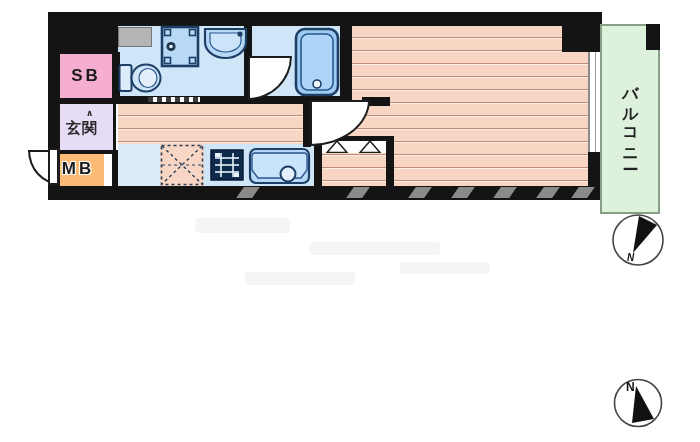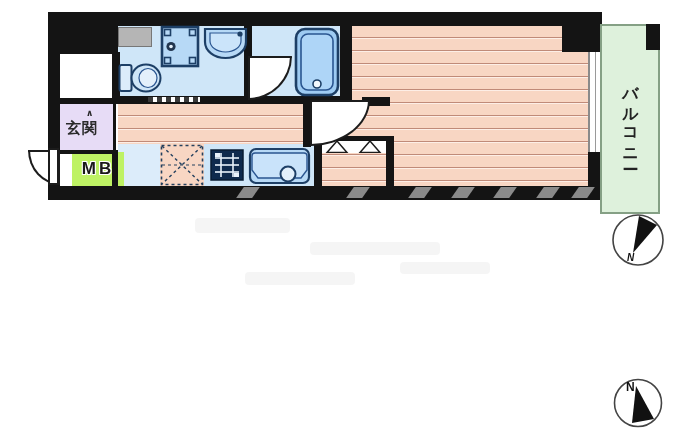--- a/index.html
+++ b/index.html
@@ -56,27 +56,30 @@
 
   <div class="abs" style="left:160px;top:144px;width:44px;height:42px;background:#f8d6c3;">
     <svg width="44" height="42" viewBox="0 0 44 42">
       <rect x="1.5" y="1.5" width="41" height="39" fill="none" stroke="#24405e" stroke-width="1.6" stroke-dasharray="3,3"></rect>
       <line x1="2" y1="2" x2="42" y2="40" stroke="#24405e" stroke-width="1.4" stroke-dasharray="3,3"></line>
       <line x1="42" y1="2" x2="2" y2="40" stroke="#24405e" stroke-width="1.4" stroke-dasharray="3,3"></line>
       <line x1="2" y1="21" x2="42" y2="21" stroke="#24405e" stroke-width="1.2" stroke-dasharray="3,3"></line>
     </svg>
   </div>
 
+  <div class="abs box-label" style="left:60px;top:52px;width:52px;height:48px;background:#f6aed0;">
+    <span>SB</span>
+  </div>
 
   <div class="abs" style="left:60px;top:104px;width:54px;height:46px;background:#e7dcf6;">
     <div id="genkan-caret">∧</div>
     <div id="genkan-label" class="abs" style="left:6px;top:15px;">玄関</div>
   </div>
 
-  <div class="abs box-label outline-white" style="left:72px;top:152px;width:52px;height:34px;background:#bef264;">
+  <div class="abs box-label outline-white" style="left:52px;top:152px;width:52px;height:34px;background:#fdba74;">
     <span>MB</span>
   </div>
 
   <div class="abs" style="left:322px;top:140px;width:64px;height:13px;background:#ffffff;">
     <svg width="64" height="13" viewBox="0 0 64 13">
       <polygon points="5,12.5 15,1 25,12.5" fill="#fff" stroke="#1c1c1c" stroke-width="1.5"></polygon>
       <polygon points="38,12.5 48,1 58,12.5" fill="#fff" stroke="#1c1c1c" stroke-width="1.5"></polygon>
     </svg>
   </div>
 

